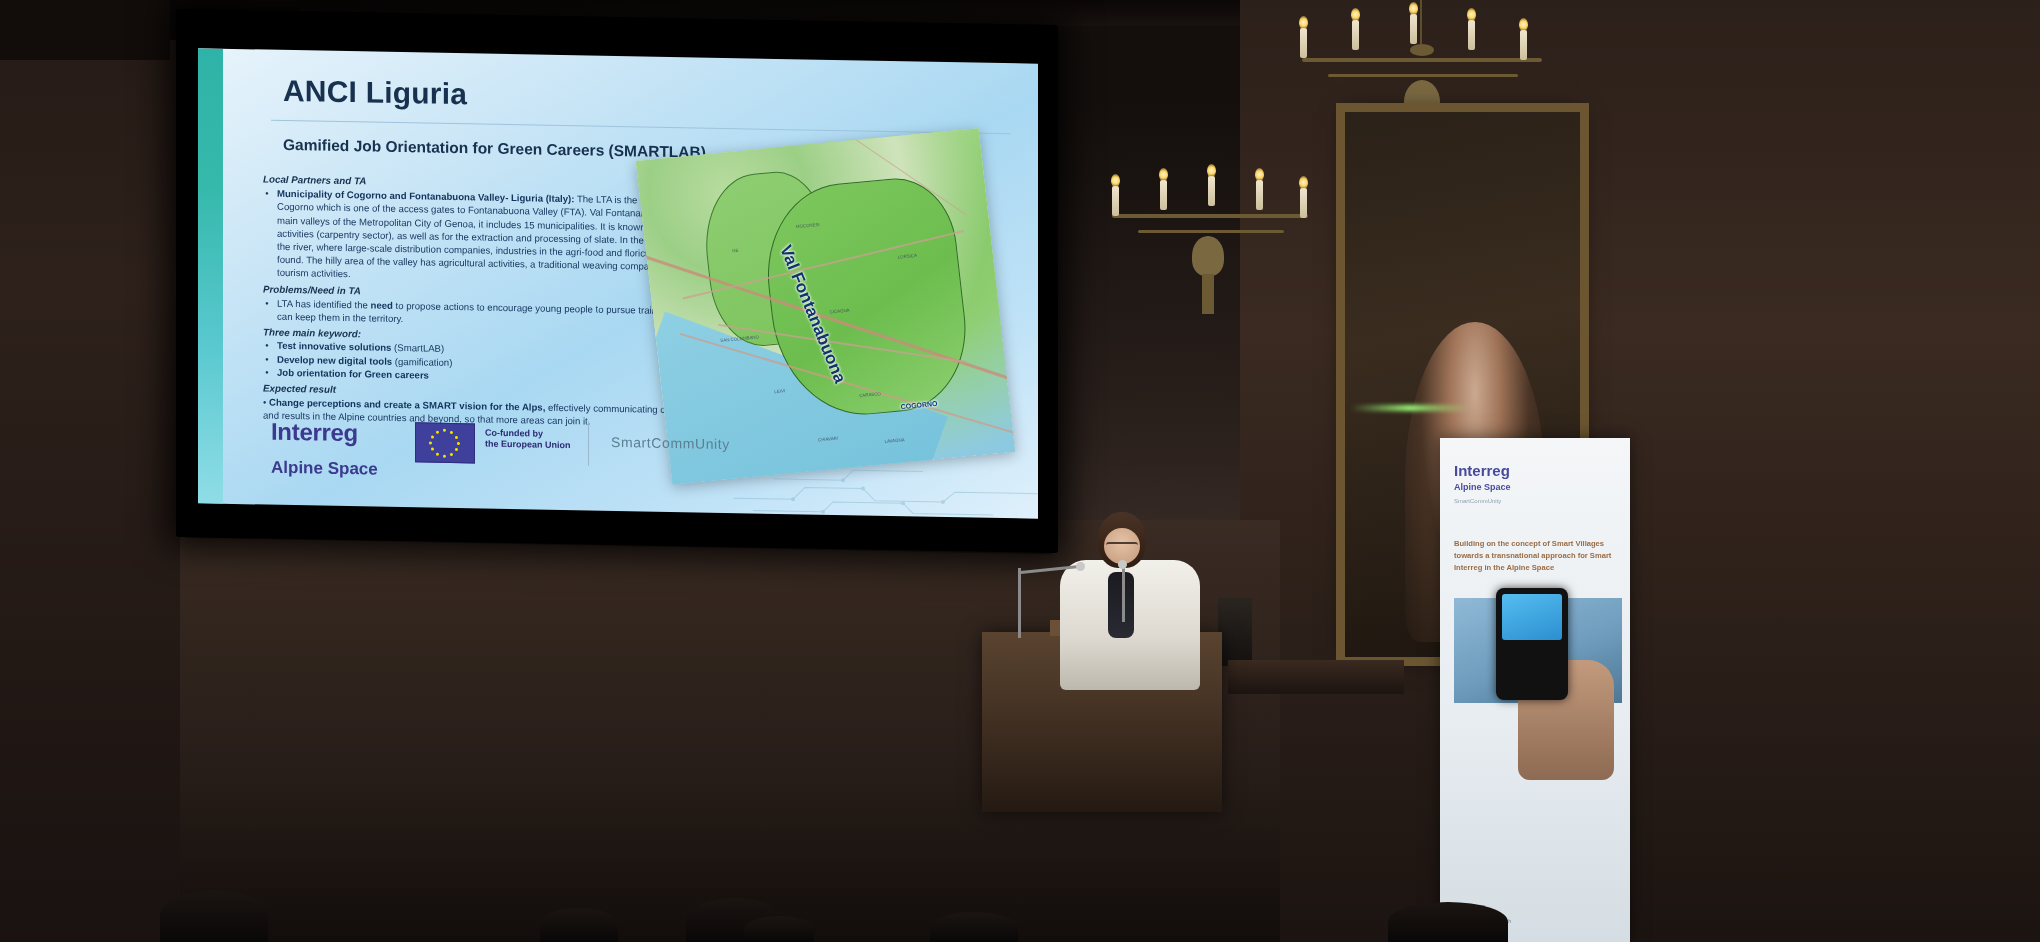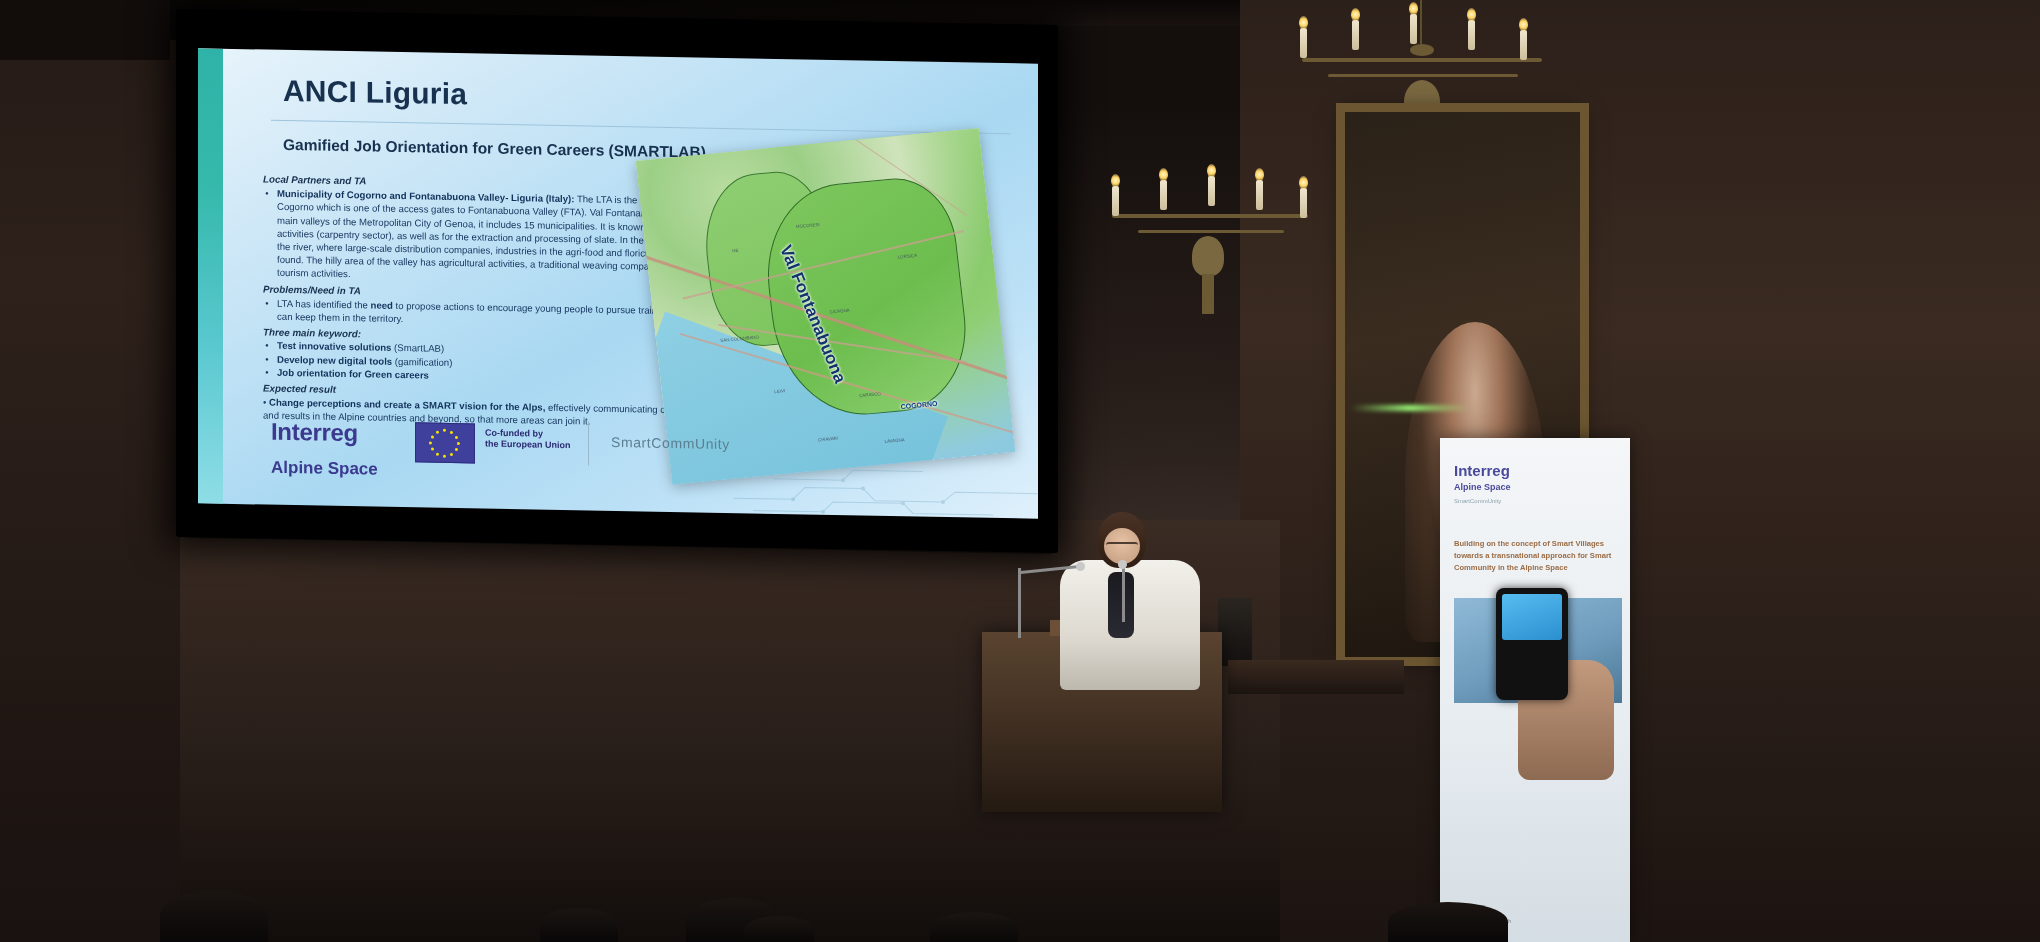--- a/index.html
+++ b/index.html
@@ -350,21 +350,21 @@
   <div class="mic-stand" style="left:1018px;top:568px;width:3px;height:70px;"></div>
   <div class="mic-stand" style="left:1018px;top:568px;width:64px;height:3px;transform:rotate(-6deg);"></div>
   <div class="mic-head" style="left:1076px;top:562px;"></div>
   <div class="mic-stand" style="left:1122px;top:566px;width:3px;height:56px;"></div>
   <div class="mic-head" style="left:1118px;top:560px;"></div>
 
   <div class="rollup">
     <div class="ru-interreg">Interreg</div>
     <div class="ru-alpine">Alpine Space</div>
     <div class="ru-scu">SmartCommUnity</div>
-    <div class="ru-body">Building on the concept of Smart Villages towards a transnational approach for Smart Community in the Alpine Space</div>
+    <div class="ru-body">Building on the concept of Smart Villages towards a transnational approach for Smart Interreg in the Alpine Space</div>
     <div class="ru-photo"></div>
     <div class="ru-foot">A Transnational Approach</div>
   </div>
 
   <div class="hand"></div>
   <div class="phone"></div>
   <div class="phone-screen"></div>
 
   <div class="aud" style="left:160px;width:108px;height:52px;"></div>
   <div class="aud" style="left:540px;width:78px;height:34px;"></div>

